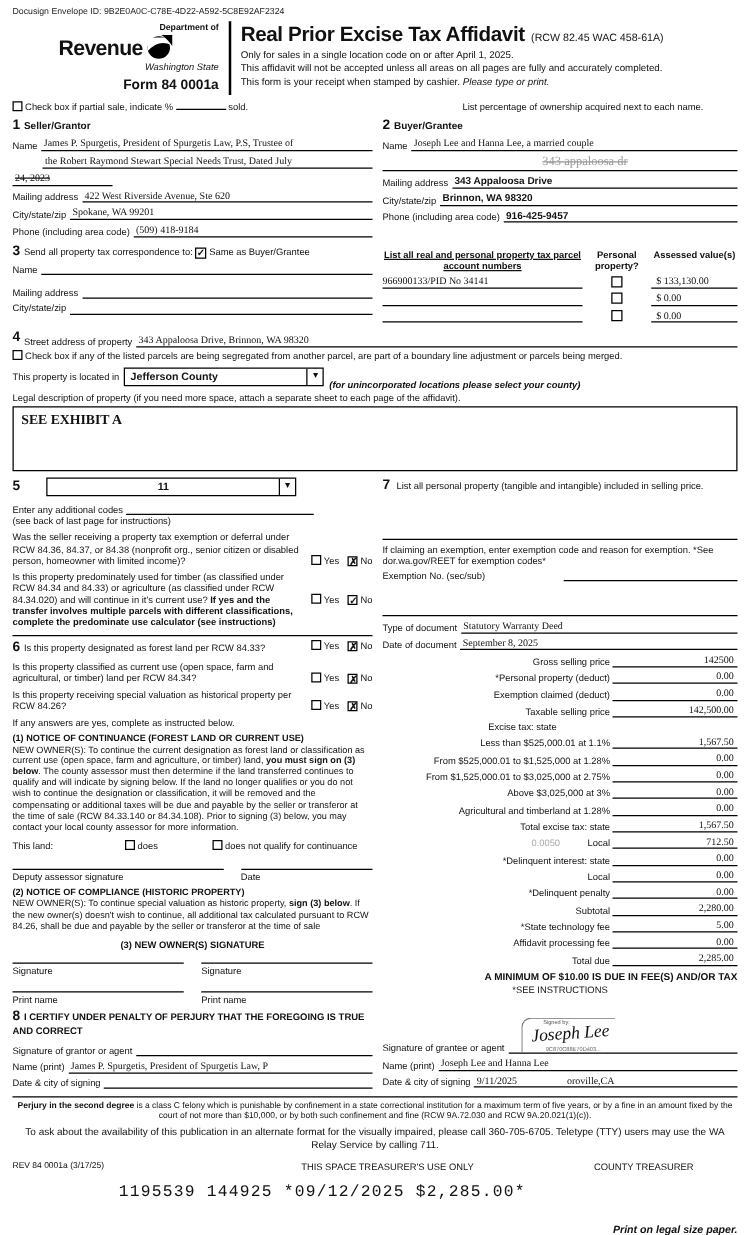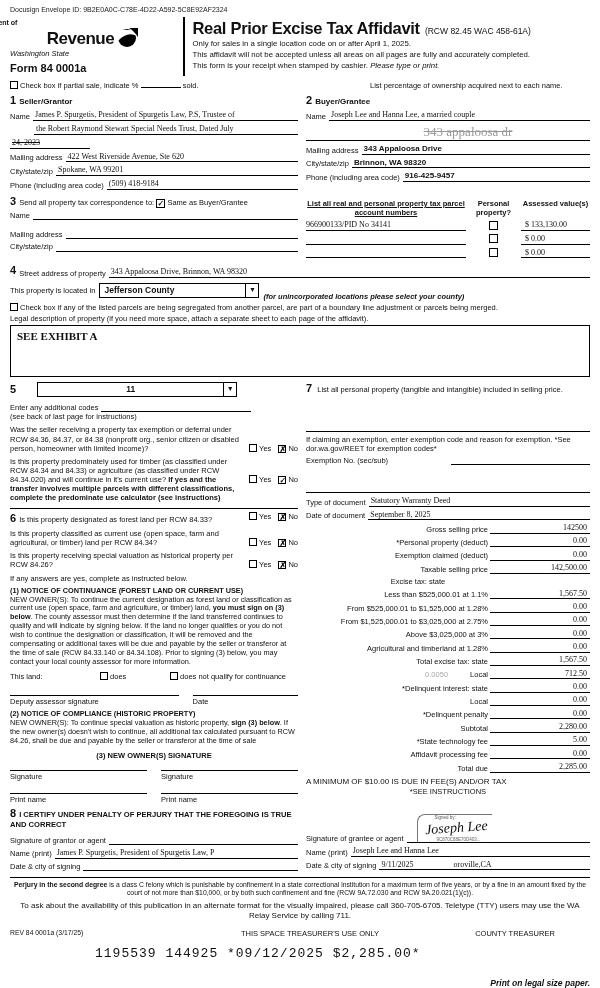--- a/index.html
+++ b/index.html
@@ -8,21 +8,21 @@
     width:600px; height:988px; overflow:hidden;
     font-family:"Liberation Sans", sans-serif;
     color:#111; font-size:7.5px; line-height:1.22;
   }
   .page { width:600px; height:988px; padding:6px 10px 0 10px; position:relative; }
   .b { font-weight:bold; } .i { font-style:italic;margin-top:12px; }
   .env { font-size:7px; color:#222; margin-bottom:2px; }
 
   
   .hdr { display:flex; align-items:stretch; margin-top:2px; }
-  .hdr-left { width:165px; text-align:left; padding-top:2px; }
+  .hdr-left { width:165px; text-align:right; padding-top:2px; }
   .deptof { font-size:7px; font-weight:bold; margin-left:-40px; }
   .brandrow { display:flex; align-items:center; justify-content:center; gap:2px; }
   .brand { font-size:17px; font-weight:bold; letter-spacing:-0.5px; }
   .wstate { font-size:7.5px; font-style:italic; margin-top:-2px; }
   .formno { font-size:11px; font-weight:bold; margin-top:4px; }
   .vline { width:1.5px; background:#000; margin:0 8px; }
   .hdr-right { flex:1; padding-top:1px; }
   .title { font-size:16.5px; font-weight:bold; letter-spacing:-0.3px; display:inline; }
   .titleref { font-size:8.5px; display:inline; margin-left:3px; }
   .hline { font-size:7.8px; margin-top:1.5px; }
@@ -41,21 +41,21 @@
   .col-r { flex:1; }
 
   .secnum { font-size:11px; font-weight:bold; margin-right:3px; }
   .sechead { font-weight:bold; font-size:8px; }
 
   .frow { display:flex; align-items:flex-end; margin-top:3px; }
   .frow .lab { white-space:nowrap; padding-right:3px; }
   .fill { flex:1; border-bottom:1px solid #000; min-height:9px;
           font-family:"Liberation Serif", serif; font-size:8px; padding:0 2px; }
   .fill.sans { font-family:"Liberation Sans", sans-serif; font-weight:bold; }
-  .struck { color:#999; text-decoration:line-through; font-size:13px;margin-left:40px; }
+  .struck { color:#999; text-decoration:line-through; font-size:10px;margin-left:40px; }
 
   
   .ptab-h { display:flex; font-weight:bold; text-align:center; margin-top:4px; }
   .ptab-h .c1 { width:160px;text-decoration:underline; } .ptab-h .c2 { width:55px; } .ptab-h .c3 { flex:1; }
   .prow { display:flex; align-items:flex-end; margin-top:3px; }
   .prow .pval { width:160px; border-bottom:1px solid #000; font-family:"Liberation Serif",serif; font-size:8px; min-height:9px; }
   .prow .pcb { width:55px; text-align:center; }
   .prow .pas { flex:1; border-bottom:1px solid #000; font-family:"Liberation Serif",serif; font-size:8px; min-height:9px; padding-left:4px; }
 
   
@@ -80,21 +80,21 @@
   .sig2 .sigcell { flex:1; }
   .sigline { border-top:1px solid #000; padding-top:1px; }
 
   
   .finrow { display:flex; justify-content:flex-end; align-items:flex-end; margin-top:2.6px; }
   .finrow .pre { color:#a9a9a9; margin-right:22px; font-size:7.5px; }
   .finrow .flab { white-space:nowrap; }
   .finrow .fval { width:100px; border-bottom:1px solid #000; text-align:right;
                   font-family:"Liberation Serif",serif; font-size:8px; padding-right:3px; margin-left:2px; }
   .finhead { text-align:center; margin:3px 60px 0 0; }
-  .minnote { text-align:left; font-weight:normal; font-size:8px; margin-top:4px; }
+  .minnote { text-align:right; font-weight:bold; font-size:8px; margin-top:4px; }
   .seeinst { text-align:center; font-size:7.5px; }
 
   
   .dsig { position:relative; height:24px; flex:1; border-bottom:1px solid #000; }
   .dsig .signedby { position:absolute; top:-4px; left:28px; font-size:4.5px; color:#555; }
   .dsig .script { position:absolute; top:0px; left:18px; font-family:"Liberation Serif",serif;
                   font-style:italic; font-size:14px; transform:rotate(-4deg); white-space:nowrap; }
   .dsig .dsid { position:absolute; bottom:-1px; left:30px; font-size:4.5px; color:#666; }
   .dsig .bracket { position:absolute; top:-5px; left:10px; width:75px; height:28px;
                    border:1px solid #777; border-right:none; border-bottom:none; border-radius:8px 0 0 0; }
@@ -246,31 +246,31 @@
       </div>
     </div>
   </div>
 
   <div style="margin-top:6px">
     <div class="frow" style="margin-top:0">
       <span class="secnum">4</span>
       <span class="lab">Street address of property</span>
       <span class="fill">343 Appaloosa Drive, Brinnon, WA 98320</span>
     </div>
+    <div style="margin-top:2px">
+      <span class="cb"></span>
+      <span>Check box if any of the listed parcels are being segregated from another parcel, are part of a boundary line adjustment or parcels being merged.</span>
+    </div>
     <div style="display:flex; align-items:center; margin-top:2px">
       <span>This property is located in</span>
       <span class="dd" style="width:160px; margin:0 4px">
         <span class="ddval" style="flex:1">Jefferson County</span>
         <span class="ddbtn">▼</span>
       </span>
       <span class="b i">(for unincorporated locations please select your county)</span>
-    </div>
-    <div style="margin-top:2px">
-      <span class="cb"></span>
-      <span>Check box if any of the listed parcels are being segregated from another parcel, are part of a boundary line adjustment or parcels being merged.</span>
     </div>
     <div style="margin-top:2px">Legal description of property (if you need more space, attach a separate sheet to each page of the affidavit).</div>
     <div class="exhibit"><span>SEE EXHIBIT A</span></div>
   </div>
 
   <div class="cols" style="margin-top:5px">
 
     <div class="col-l">
       <div style="display:flex; align-items:center">
         <span class="secnum">5</span>

